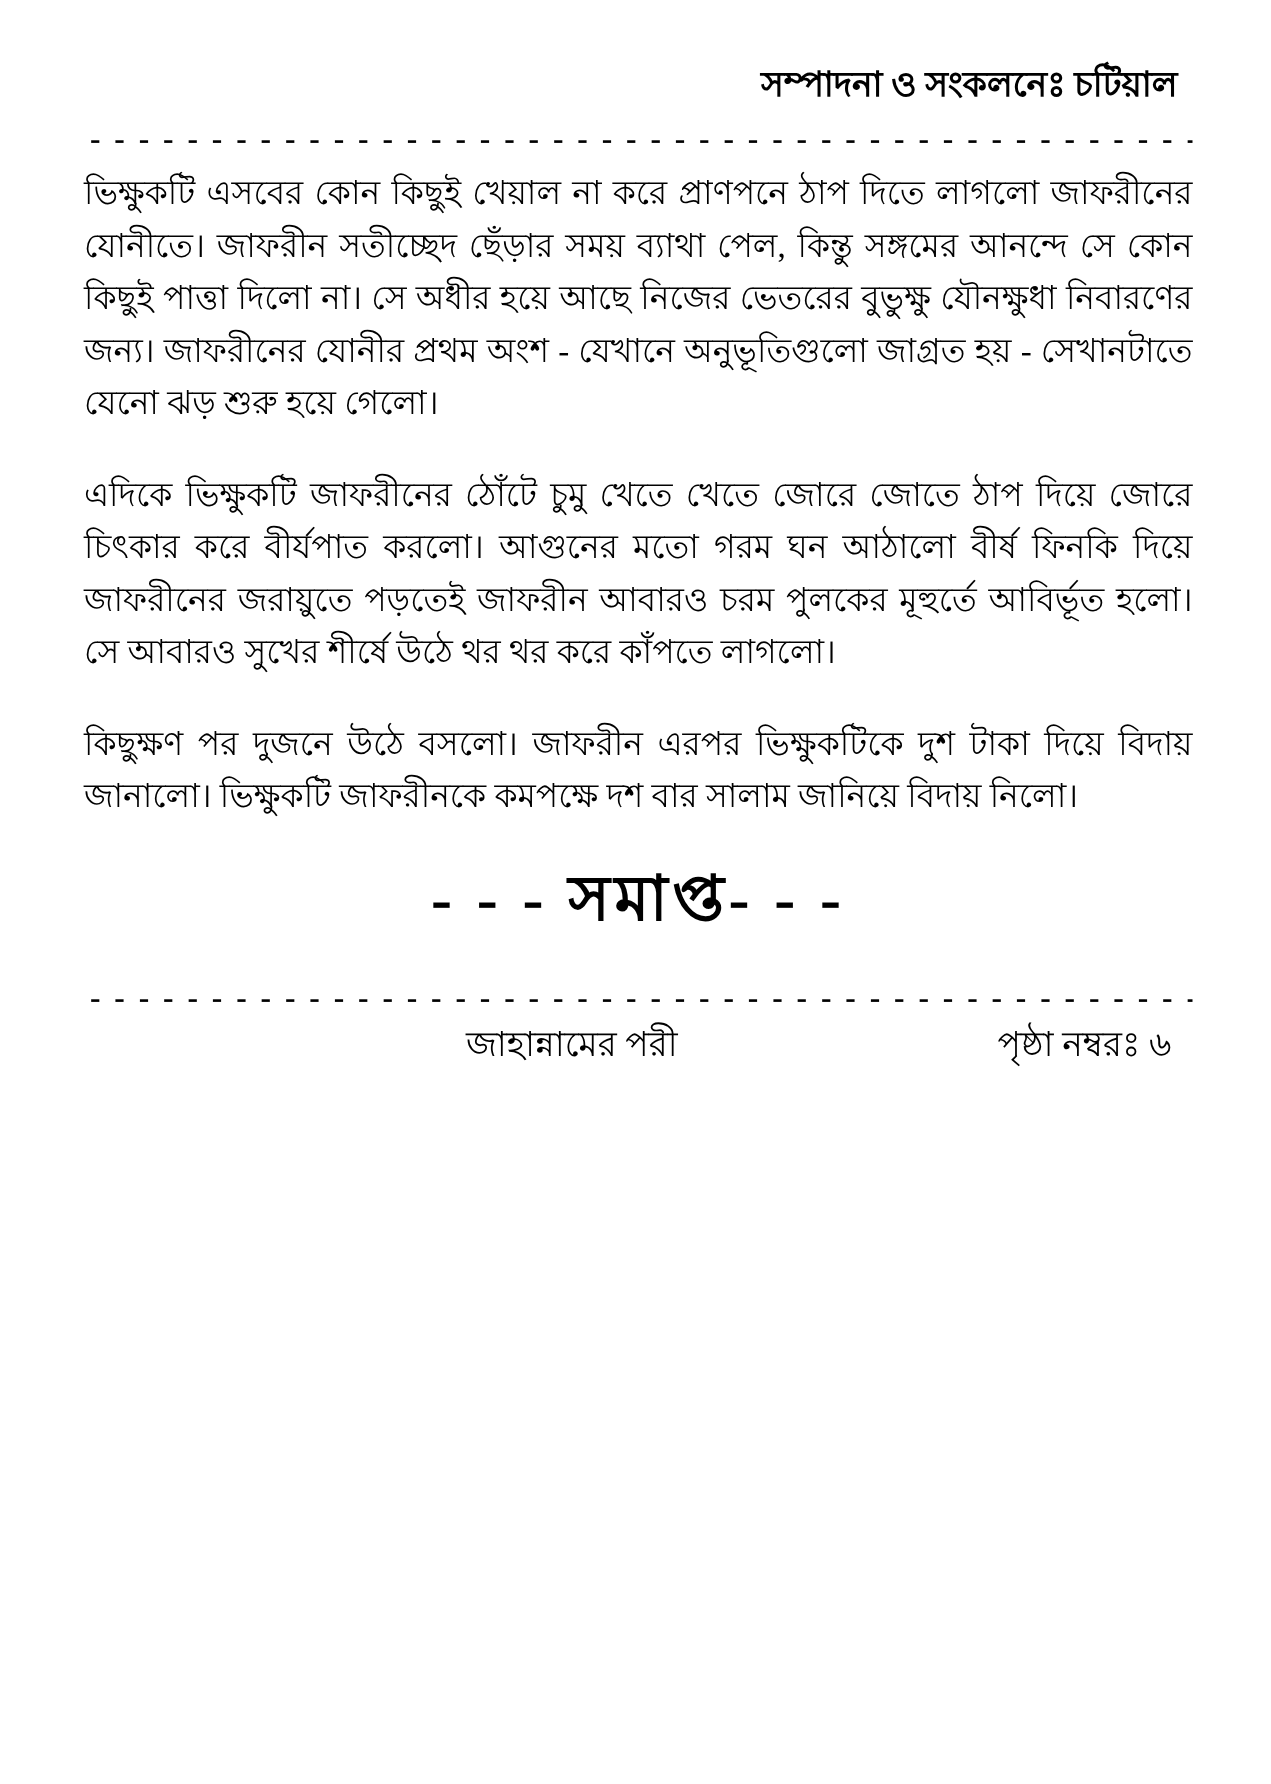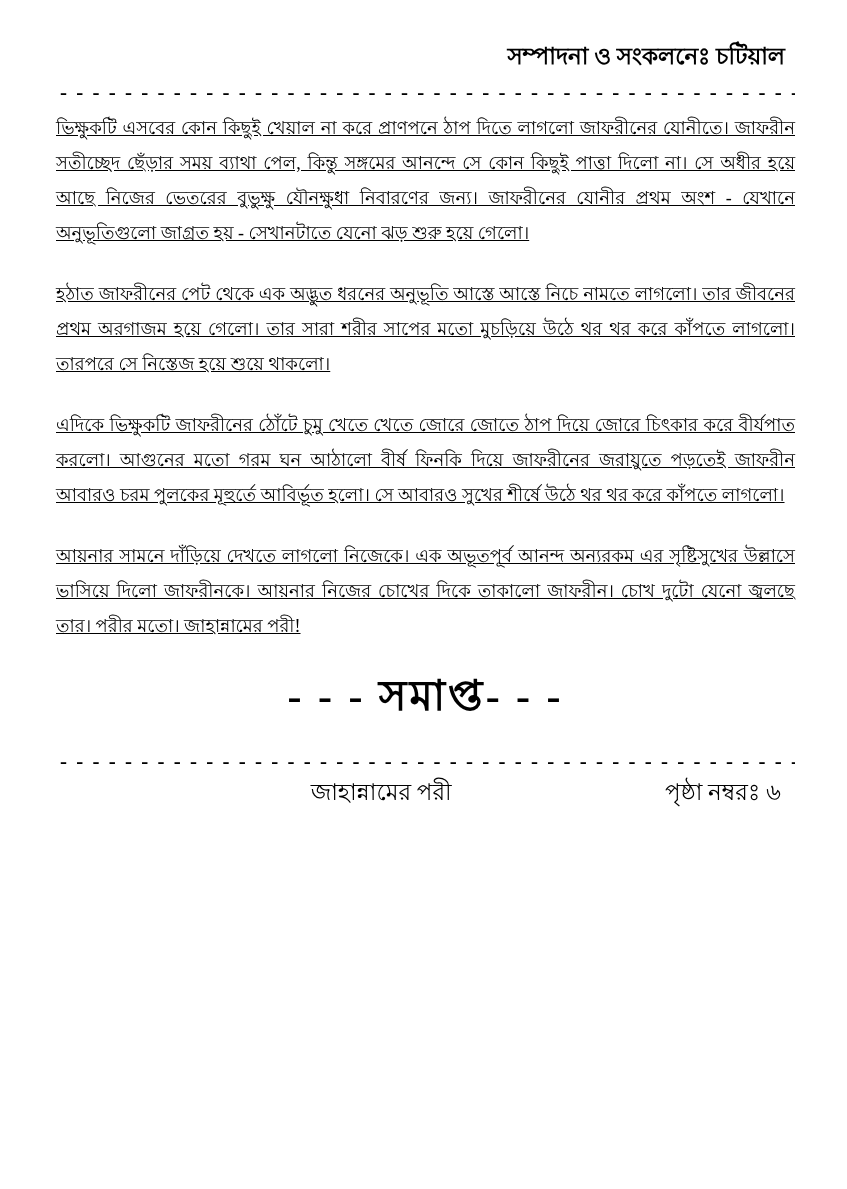--- a/index.html
+++ b/index.html
@@ -34,25 +34,24 @@
     overflow: hidden;
     height: 26px;
     line-height: 26px;
     margin: 2px 0 6px 4px;
   }
   .divider.bottom {
     margin-top: 26px;
     margin-bottom: 2px;
   }
   .body-text p {
-    font-size: 18px;
+    font-size: 22px;
     line-height: 35px;
     text-align: justify;
     margin: 0 0 26px 0;
-    text-decoration: underline;
   }
   .end-marker {
     text-align: center;
     font-size: 42px;
     font-weight: bold;
     letter-spacing: 3px;
     margin-top: 4px;
     line-height: 52px;
   }
   .footer {
@@ -78,23 +77,22 @@
 <body>
 
 <div class="page">
 
   <div class="header-line">সম্পাদনা ও সংকলনেঃ চটিয়াল</div>
 
   <div class="divider top">- - - - - - - - - - - - - - - - - - - - - - - - - - - - - - - - - - - - - - - - - - - - - - - - - - - - - - - - - - - -</div>
 
   <div class="body-text">
     <p>ভিক্ষুকটি এসবের কোন কিছুই খেয়াল না করে প্রাণপনে ঠাপ দিতে লাগলো জাফরীনের যোনীতে।  জাফরীন সতীচ্ছেদ ছেঁড়ার সময় ব্যাথা পেল,  কিন্তু সঙ্গমের আনন্দে সে কোন কিছুই পাত্তা দিলো না।  সে অধীর হয়ে আছে নিজের ভেতরের বুভুক্ষু যৌনক্ষুধা নিবারণের জন্য।  জাফরীনের যোনীর প্রথম অংশ - যেখানে অনুভূতিগুলো জাগ্রত হয় - সেখানটাতে যেনো ঝড় শুরু হয়ে গেলো।</p>
-    <p>হঠাত জাফরীনের পেট থেকে এক অদ্ভুত ধরনের অনুভূতি আস্তে আস্তে নিচে নামতে লাগলো।  তার জীবনের প্রথম অরগাজম হয়ে গেলো।  তার সারা শরীর সাপের মতো মুচড়িয়ে উঠে থর থর করে কাঁপতে লাগলো।  তারপরে সে নিস্তেজ হয়ে শুয়ে থাকলো।</p>
     <p>এদিকে ভিক্ষুকটি জাফরীনের ঠোঁটে চুমু খেতে খেতে জোরে জোতে ঠাপ দিয়ে জোরে চিৎকার করে বীর্যপাত করলো।  আগুনের মতো গরম ঘন আঠালো বীর্ষ ফিনকি দিয়ে জাফরীনের জরায়ুতে পড়তেই জাফরীন আবারও চরম পুলকের মূহুর্তে আবির্ভূত হলো।  সে আবারও সুখের শীর্ষে উঠে থর থর করে কাঁপতে লাগলো।</p>
-    <p>আয়নার সামনে দাঁড়িয়ে দেখতে লাগলো নিজেকে।  এক অভূতপূর্ব আনন্দ অন্যরকম এর সৃষ্টিসুখের উল্লাসে ভাসিয়ে দিলো জাফরীনকে।  আয়নার নিজের চোখের দিকে তাকালো জাফরীন।  চোখ দুটো যেনো জ্বলছে তার।  পরীর মতো।  জাহান্নামের পরী!</p>
+    <p>কিছুক্ষণ পর দুজনে উঠে বসলো।  জাফরীন এরপর ভিক্ষুকটিকে দুশ টাকা দিয়ে বিদায় জানালো।  ভিক্ষুকটি জাফরীনকে কমপক্ষে দশ বার সালাম জানিয়ে বিদায় নিলো।</p>
   </div>
 
   <div class="end-marker">- - - সমাপ্ত- - -</div>
 
   <div class="divider bottom">- - - - - - - - - - - - - - - - - - - - - - - - - - - - - - - - - - - - - - - - - - - - - - - - - - - - - - - - - - - -</div>
 
   <div class="footer">
     <span class="footer-title">জাহান্নামের পরী</span>
     <span class="footer-page">পৃষ্ঠা নম্বরঃ ৬</span>
   </div>

